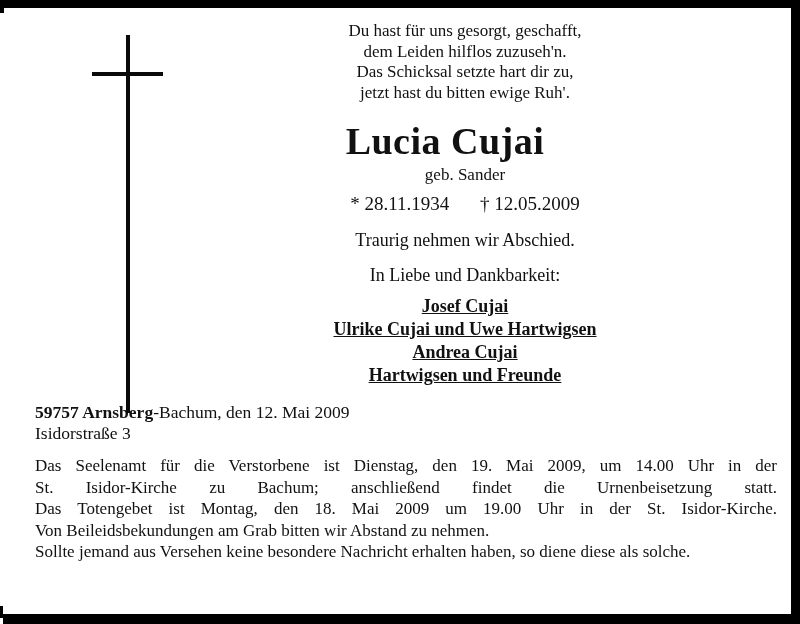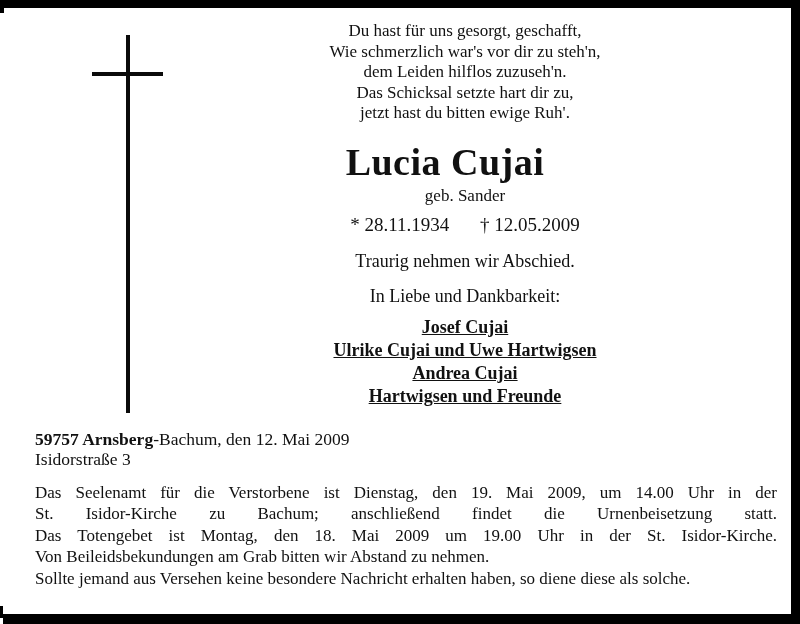--- a/index.html
+++ b/index.html
@@ -42,21 +42,21 @@
   }
   .maiden { margin-top: 2px; font-size: 17px; line-height: 20px; }
   .dates  { margin-top: 7px; font-size: 19px; line-height: 23px; }
   .dates .death { display: inline-block; margin-left: 26px; }
   .farewell { margin-top: 14px; font-size: 18px; line-height: 22px; }
   .mourners-intro { margin-top: 13px; font-size: 18px; line-height: 22px; }
   .mourners { margin-top: 9px; font-size: 18px; line-height: 23px; font-weight: bold; text-decoration: underline; }
 
   
   .dateline {
-    margin: 21px 0 0 35px; width: 742px;
+    margin: 15px 0 0 35px; width: 742px;
     text-align: left; font-size: 17.5px; line-height: 20.5px;
   }
   .dateline .b { font-weight: bold; }
   .details {
     margin: 12px 0 0 35px; width: 742px;
     text-align: left; font-size: 17px; line-height: 21.5px;
   }
   .line-justify { text-align: justify; text-align-last: justify; }
 </style>
 </head>
@@ -71,21 +71,20 @@
   <div class="frame frame-left-bottom-tick"></div>
 
   <div class="cross">
     <div class="v"></div>
     <div class="h"></div>
   </div>
 
   <div class="center-col">
     <div class="poem">
       <div>Du hast für uns gesorgt, geschafft,</div>
-      <div>Wie schmerzlich war's vor dir zu steh'n,</div>
       <div>dem Leiden hilflos zuzuseh'n.</div>
       <div>Das Schicksal setzte hart dir zu,</div>
       <div>jetzt hast du bitten ewige Ruh'.</div>
     </div>
 
     <div class="deceased-name">Lucia Cujai</div>
     <div class="maiden">geb. Sander</div>
 
     <div class="dates">
       <span class="birth">* 28.11.1934</span>

